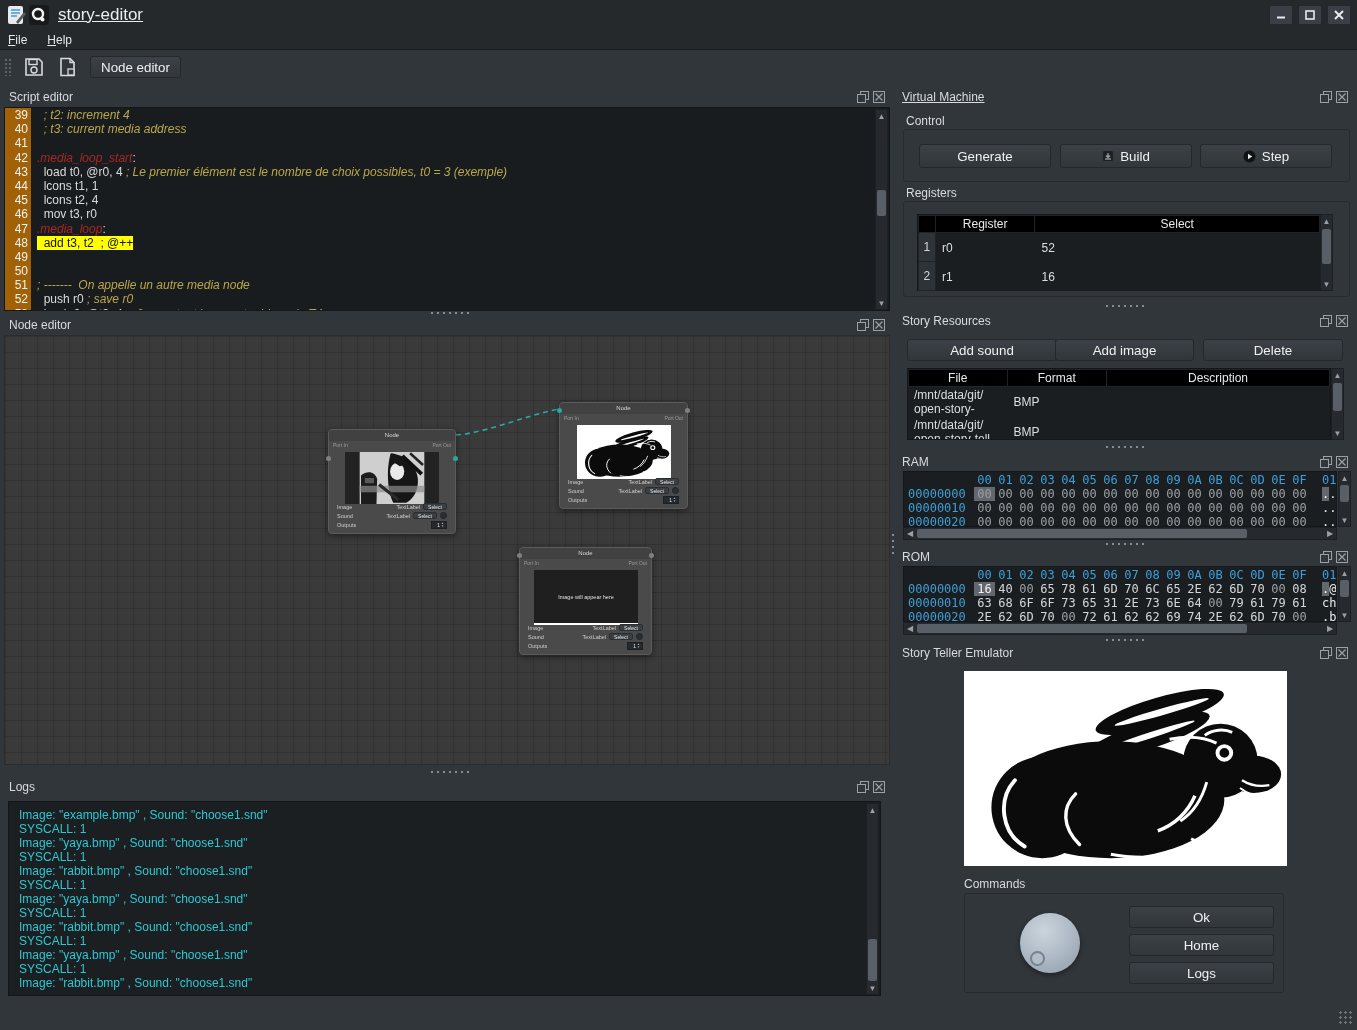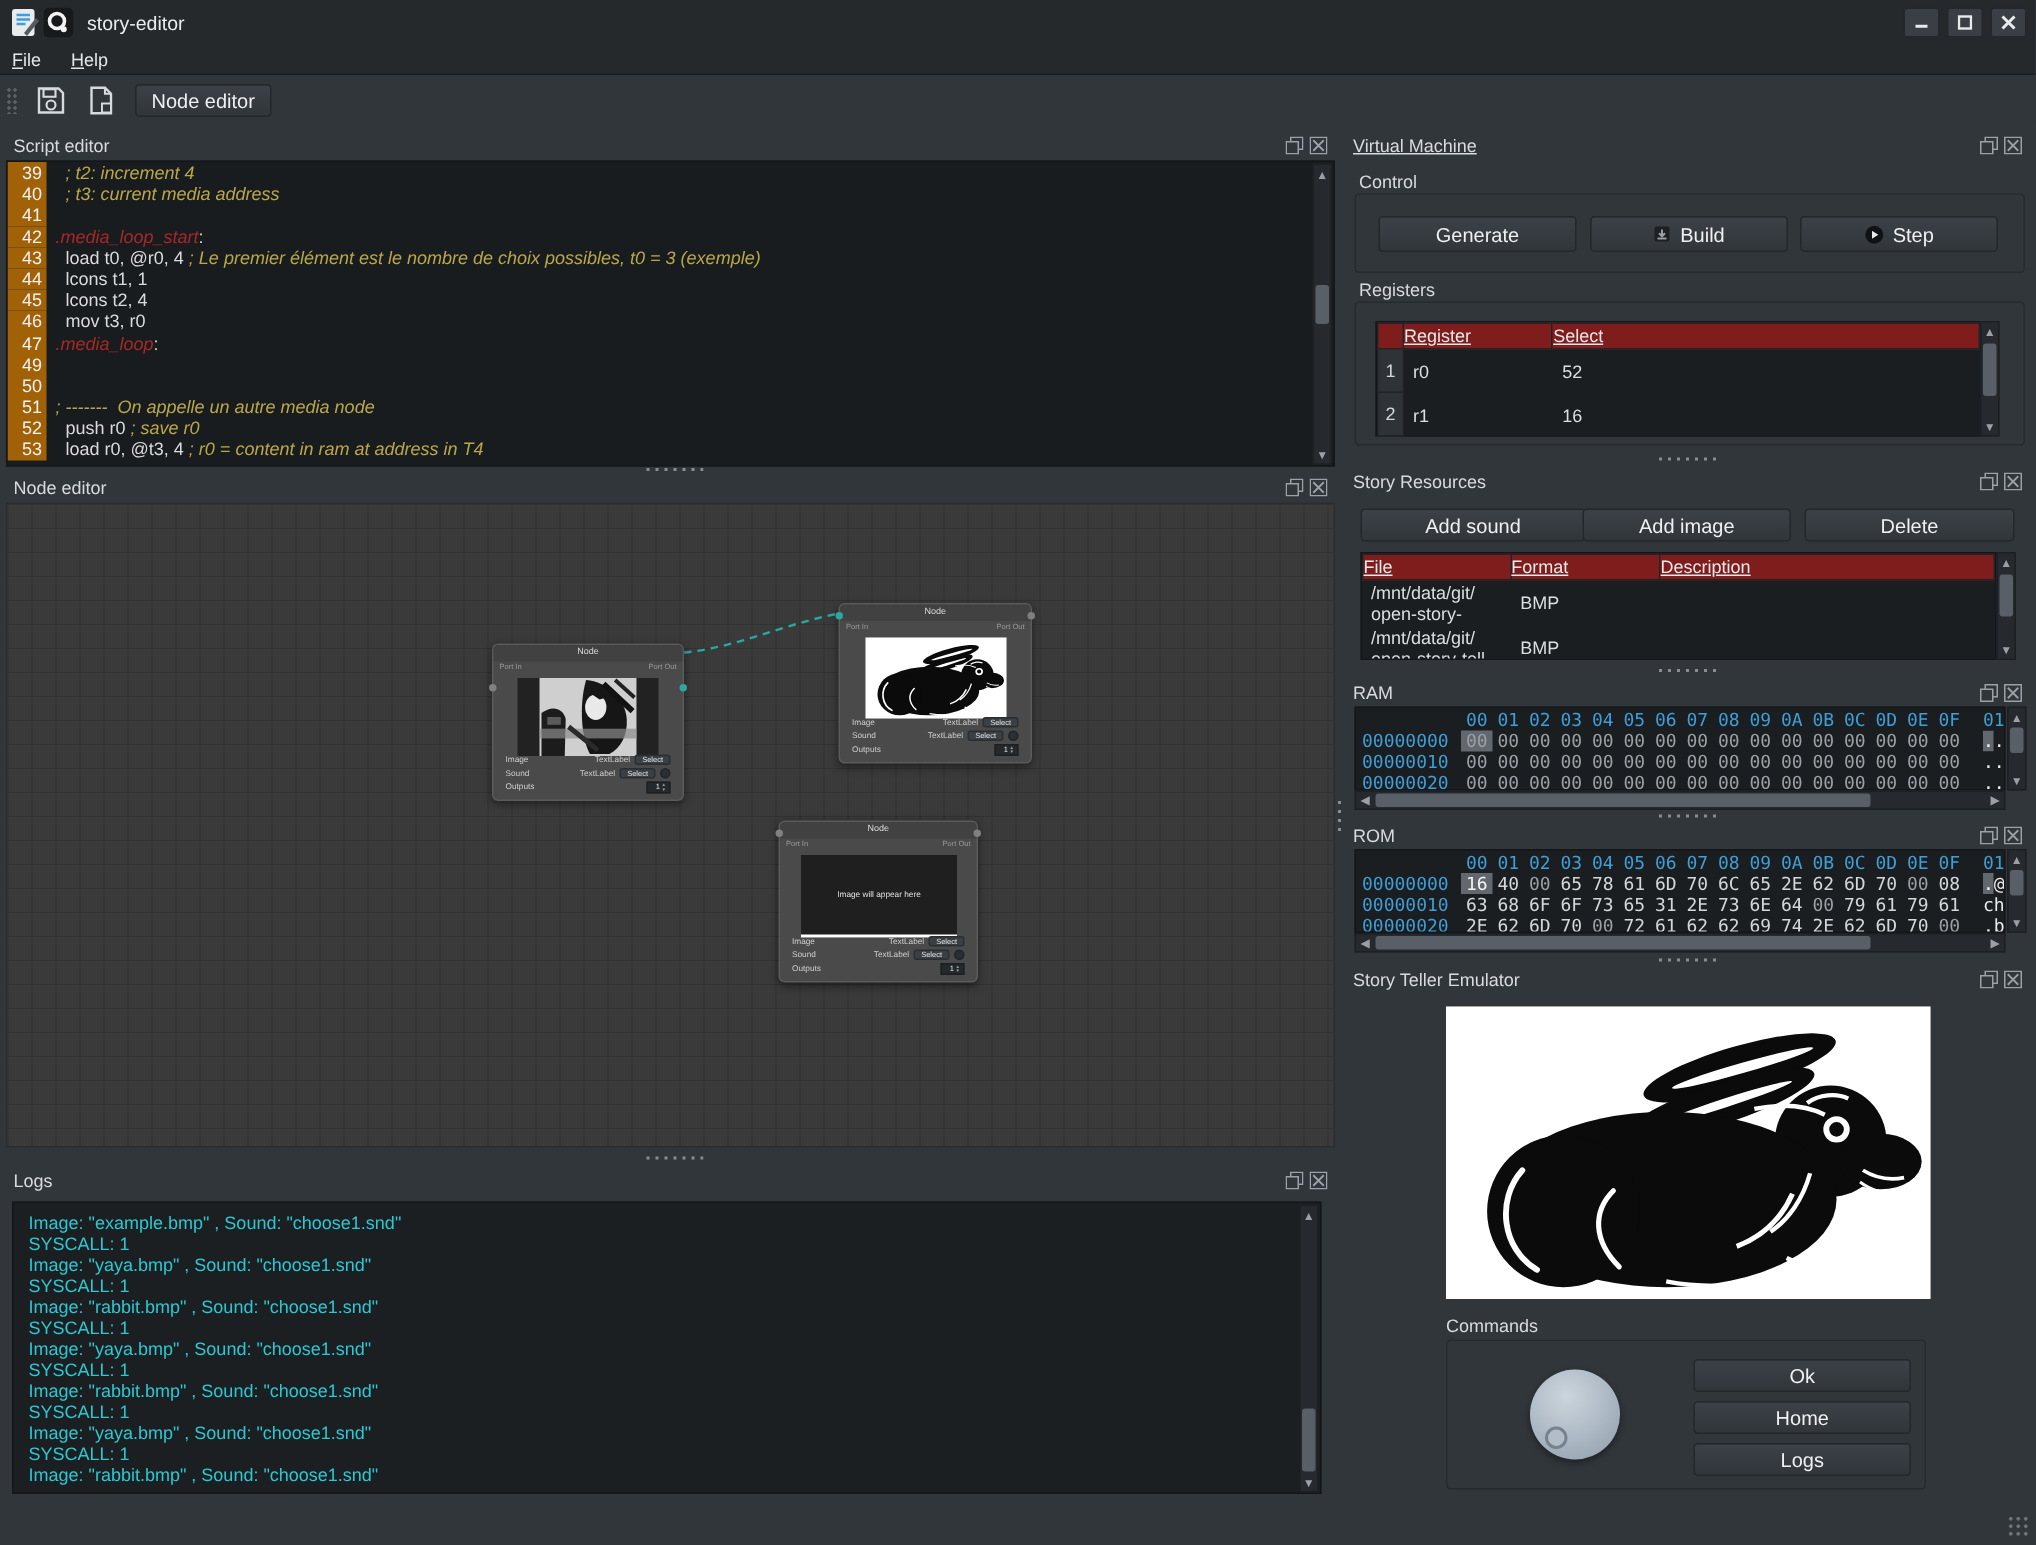--- a/index.html
+++ b/index.html
@@ -6,21 +6,21 @@
   html,body { width:1357px; height:1030px; overflow:hidden; }
   body {
     background:#31363b; color:#eff0f1;
     font-family:"Liberation Sans", sans-serif; font-size:12px;
     position:relative;
   }
   .abs { position:absolute; }
 
   
   .titlebar { left:0; top:0; width:1357px; height:30px; background:#26292c; display:flex; align-items:center; padding:0 6px; }
-  .titlebar .title { margin-left:8px; font-size:13px; color:#eaecee; }
+  .titlebar .title { margin-left:8px; font-size:17px; color:#eaecee;text-decoration:underline; }
   .win-btn { width:24px; height:20px; margin-left:5px; background:#3a3f45; border:1px solid #24272b; border-radius:2px; display:flex; align-items:center; justify-content:center; color:#dfe3e6; font-size:11px; font-weight:bold; }
   .win-btns { margin-left:auto; display:flex; }
   .appicon { width:22px; height:22px; display:flex; align-items:center; justify-content:center; }
   .menubar { left:0; top:30px; width:1357px; height:20px; background:#26292c; border-bottom:1px solid #1b1e21; display:flex; align-items:center; padding:0 8px; gap:20px; }
   .menu-item { display:inline-block; color:#e4e7e9; }
   .menu-item::first-letter { text-decoration:underline; }
   .toolbar { left:0; top:51px; width:1357px; height:32px; background:#31363b; display:flex; align-items:center; padding:0 4px; gap:10px; }
   .tb-handle { width:8px; height:18px; background:radial-gradient(#5d6267 1px, transparent 1.2px); background-size:4px 4px; }
   .tb-btn { width:24px; height:24px; display:flex; align-items:center; justify-content:center; border-radius:3px; }
   .btn { background:linear-gradient(#3c4147,#31363b); border:1px solid #24272b; border-radius:3px; color:#eff0f1; display:flex; align-items:center; justify-content:center; gap:6px; }
@@ -72,21 +72,21 @@
 
   
   .logbox { background:#1b1f22; border:1px solid #141719; overflow:hidden; }
   .log-line { color:#2cc8d2; height:14px; line-height:14px; white-space:pre; padding-left:10px; }
 
   
   .grp { border:1px solid #272b2f; border-radius:3px; }
   .grp-label { color:#d8dbdd; }
   .tbl { background:#1b1e21; border:1px solid #141719; }
   .thead { display:flex; }
-  .th { background:#7f1d1d; border:1px solid #202428; border-left:none; color:#e6e8ea; text-align:left; height:18px; line-height:17px;text-decoration:underline; }
+  .th { background:#000000; border:1px solid #202428; border-left:none; color:#e6e8ea; text-align:center; height:18px; line-height:17px; }
   .th:first-child { border-left:1px solid #202428; }
   .trow { display:flex; background:#1b1e21; }
   .td { padding:0 6px; display:flex; align-items:center; color:#dcdfe1; overflow:hidden; }
   .rowhdr { background:#2e3338; border:1px solid #202428; border-top:none; color:#d4d7d9; display:flex; align-items:center; justify-content:center; }
 
   
   .hex { background:#1b1e21; border:1px solid #141719; font-family:"DejaVu Sans Mono", monospace; font-size:12px; overflow:hidden; padding-top:1px; }
   .hxl { white-space:pre; height:14px; line-height:14px; }
   .haddr { display:inline-block; width:70px; padding-left:4px; color:#3f9ed6; }
   .hb { display:inline-block; width:21px; text-align:center; color:#d3d7da; }
@@ -225,20 +225,21 @@
   <div id="script-lines">
       <div class="cl"><span class="ln">39</span><span class="tk comment">  ; t2: increment 4</span></div>
       <div class="cl"><span class="ln">40</span><span class="tk comment">  ; t3: current media address</span></div>
       <div class="cl"><span class="ln">41</span></div>
       <div class="cl"><span class="ln">42</span><span class="tk label">.media_loop_start</span><span class="tk plain">:</span></div>
       <div class="cl"><span class="ln">43</span><span class="tk plain">  load t0, @r0, 4 </span><span class="tk comment">; Le premier élément est le nombre de choix possibles, t0 = 3 (exemple)</span></div>
       <div class="cl"><span class="ln">44</span><span class="tk plain">  lcons t1, 1</span></div>
       <div class="cl"><span class="ln">45</span><span class="tk plain">  lcons t2, 4</span></div>
       <div class="cl"><span class="ln">46</span><span class="tk plain">  mov t3, r0</span></div>
       <div class="cl"><span class="ln">47</span><span class="tk label">.media_loop</span><span class="tk plain">:</span></div>
+      <div class="cl"><span class="ln">48</span><span class="tk hl">  add t3, t2  ; @++</span></div>
       <div class="cl"><span class="ln">49</span></div>
       <div class="cl"><span class="ln">50</span></div>
       <div class="cl"><span class="ln">51</span><span class="tk comment">; -------  On appelle un autre media node</span></div>
       <div class="cl"><span class="ln">52</span><span class="tk plain">  push r0 </span><span class="tk comment">; save r0</span></div>
       <div class="cl"><span class="ln">53</span><span class="tk plain">  load r0, @t3, 4 </span><span class="tk comment">; r0 = content in ram at address in T4</span></div>
     </div>
   <div class="vsb" style="right:1px; top:1px; width:13px; height:201px;">
     <div class="arr">▲</div>
     <div class="hndl" style="top:80px; height:26px;"></div>
     <div class="arr" style="position:absolute; bottom:0;">▼</div>

